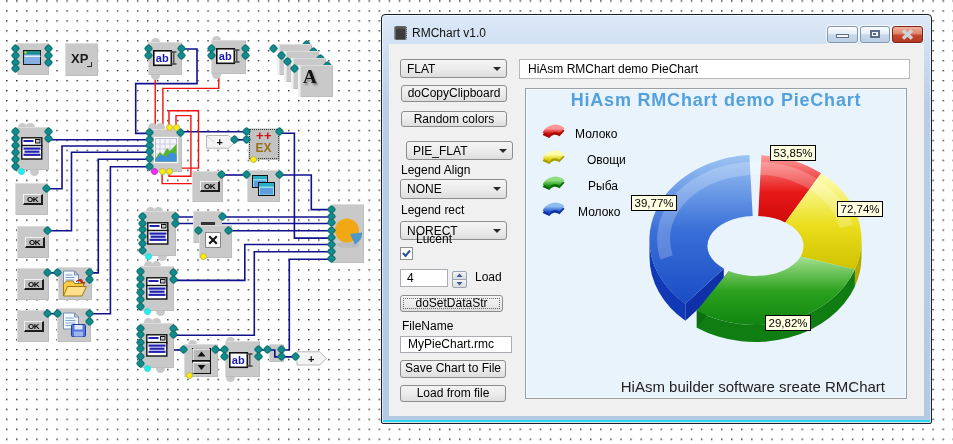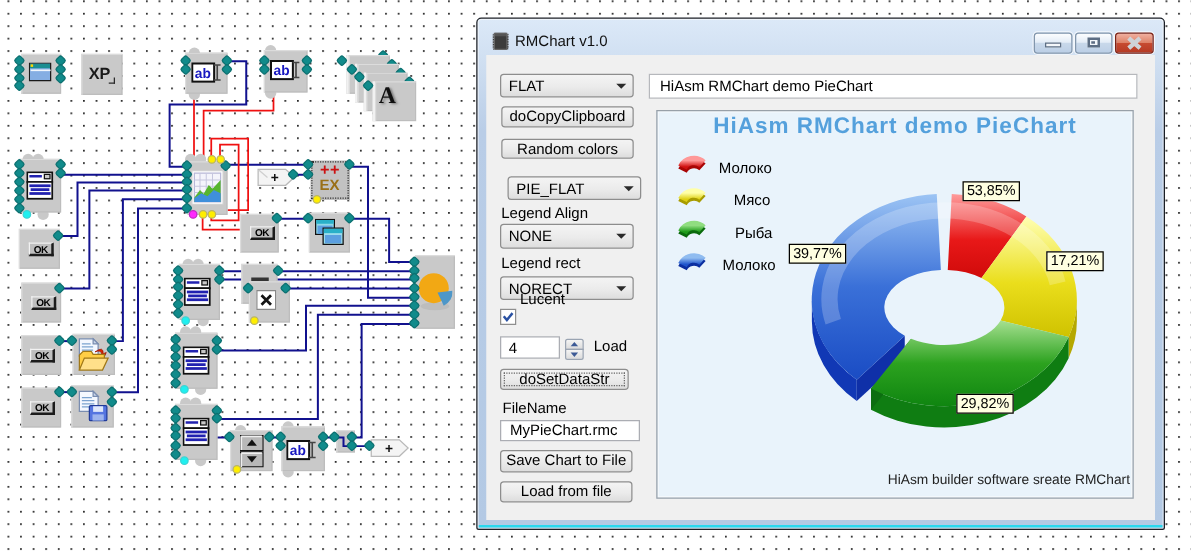--- a/index.html
+++ b/index.html
@@ -519,21 +519,21 @@
  <svg width="23" height="20" viewBox="0 0 23 20" style="left:16px;top:60px">
   <defs>
           <linearGradient id="lgy" x1="0" y1="0" x2="0" y2="1">
             <stop offset="0" stop-color="#ffffa8"></stop>
             <stop offset="0.9" stop-color="#ddcf10"></stop>
           </linearGradient>
         </defs>
   <path d="M4,13.5 A10,9.5 0 0 1 20,10.5" fill="none" stroke="#a89c00" stroke-width="7.5"></path>
   <path d="M4,11 A10,9.5 0 0 1 20,8" fill="none" stroke="url(#lgy)" stroke-width="7.5"></path>
  </svg>
- <div class="lbl" style="left:61px;top:64px">Мясо</div>
+ <div class="lbl" style="left:61px;top:64px">Овощи</div>
  <svg width="23" height="20" viewBox="0 0 23 20" style="left:16px;top:86px">
   <defs>
           <linearGradient id="lgg" x1="0" y1="0" x2="0" y2="1">
             <stop offset="0" stop-color="#90dd80"></stop>
             <stop offset="0.9" stop-color="#1d9a18"></stop>
           </linearGradient>
         </defs>
   <path d="M4,13.5 A10,9.5 0 0 1 20,10.5" fill="none" stroke="#0a6a0c" stroke-width="7.5"></path>
   <path d="M4,11 A10,9.5 0 0 1 20,8" fill="none" stroke="url(#lgg)" stroke-width="7.5"></path>
  </svg>
@@ -543,19 +543,19 @@
           <linearGradient id="lgb" x1="0" y1="0" x2="0" y2="1">
             <stop offset="0" stop-color="#90bcf0"></stop>
             <stop offset="0.9" stop-color="#2055cc"></stop>
           </linearGradient>
         </defs>
   <path d="M4,13.5 A10,9.5 0 0 1 20,10.5" fill="none" stroke="#0c2fa0" stroke-width="7.5"></path>
   <path d="M4,11 A10,9.5 0 0 1 20,8" fill="none" stroke="url(#lgb)" stroke-width="7.5"></path>
  </svg>
  <div class="lbl" style="left:52px;top:116px">Молоко</div>
  <div class="plabel" style="left:244px;top:56px">53,85%</div>
- <div class="plabel" style="left:311px;top:112px">17,21%</div>
+ <div class="plabel" style="left:311px;top:112px">72,74%</div>
  <div class="plabel" style="left:239px;top:226px">29,82%</div>
  <div class="plabel" style="left:105px;top:106px">39,77%</div>
- <div style="position:absolute;right:2px;top:289px;font-size:11px;color:#222">HiAsm builder software sreate RMChart</div>
+ <div style="position:absolute;right:21px;top:289px;font-size:15px;color:#222">HiAsm builder software sreate RMChart</div>
 </div>
 
 </div>
 
 </body></html>

